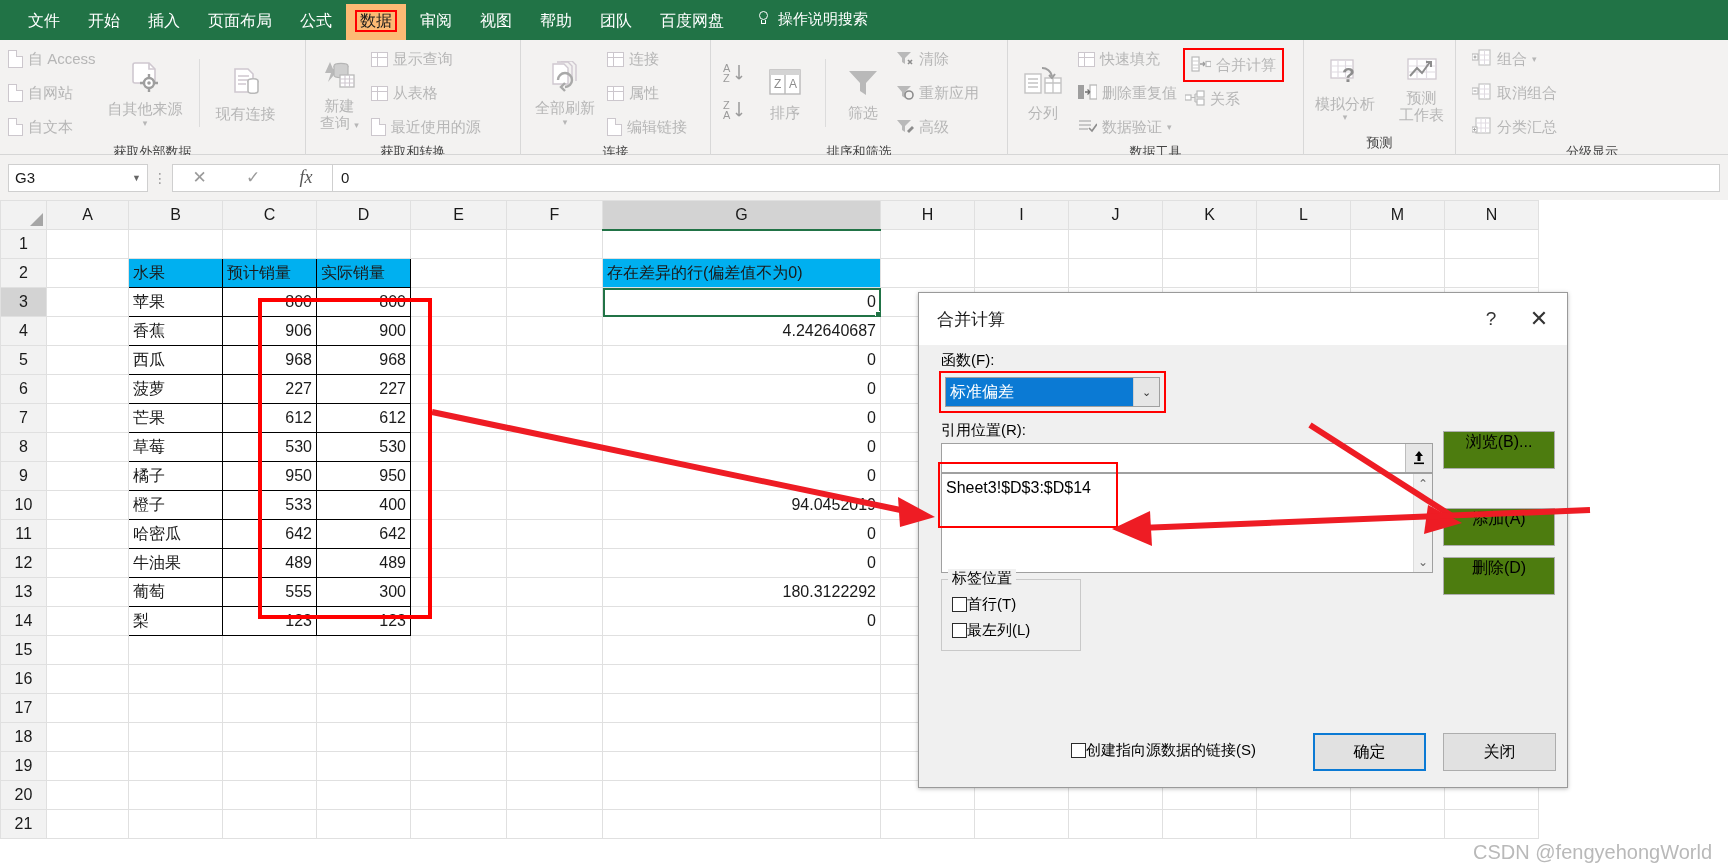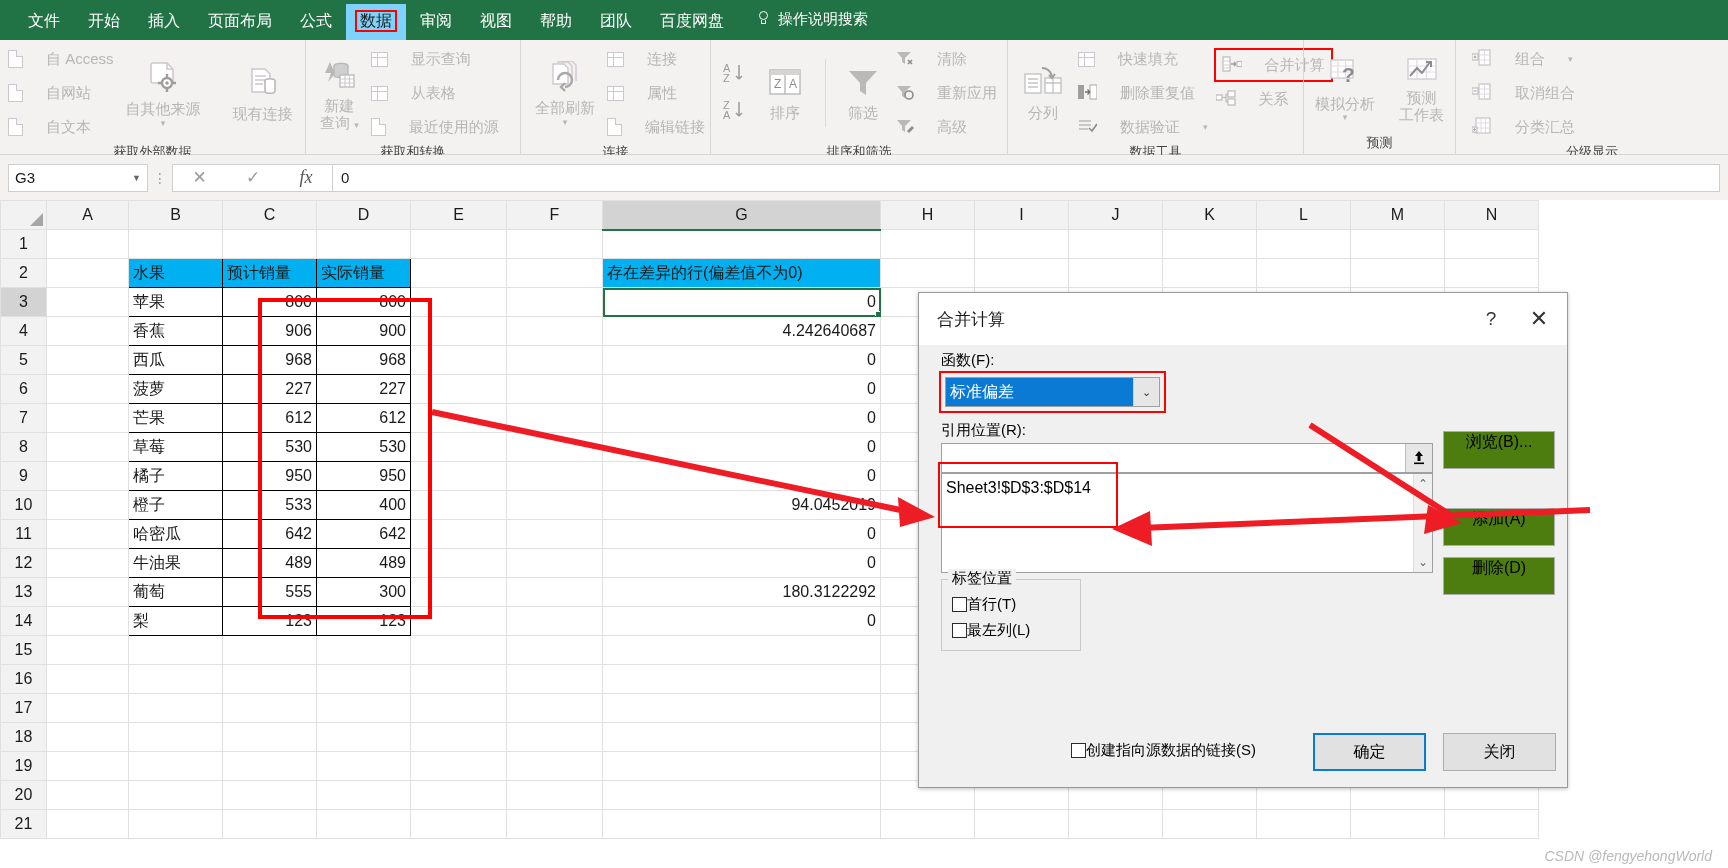--- a/index.html
+++ b/index.html
@@ -15,21 +15,21 @@
   .tabbar{
     position:absolute; left:0; top:0; width:1728px; height:40px;
     background:#217346; display:flex; align-items:flex-end; padding-left:22px;
   }
   .tab{
     color:#ffffff; font-size:16px; line-height:1; padding:0 14px 11px 14px;
     position:relative; white-space:nowrap; cursor:default;
   }
   .tab.file{ padding-left:6px; }
   .tab.active{
-    background:#7dd3fc; color:#1a1a1a; padding-top:9px; padding-bottom:11px;
+    background:#fdba74; color:#1a1a1a; padding-top:9px; padding-bottom:11px;
     margin-bottom:0; border-radius:0;
   }
   .tab.active .boxed{
     outline:2px solid #ff0000; display:inline-block; padding:1px 3px; margin:-1px -3px;
   }
   .tellme{
     display:flex; align-items:center; gap:7px; color:#ffffff; font-size:15px;
     padding-bottom:11px; margin-left:18px;
   }
   .bulb{ width:15px; height:17px; position:relative; display:inline-block; }
@@ -42,21 +42,21 @@
     background:#f3f2f1; border-bottom:1px solid #d6d6d6;
     display:flex; align-items:stretch;
   }
   .rgroup{ position:relative; display:flex; flex-direction:column; height:115px; }
   .rgroup .gcontent{ flex:1; display:flex; align-items:center; padding:4px 8px 0 8px; gap:6px; }
   .rgroup .gtitle{
     height:22px; font-size:13px; color:#444; text-align:center; line-height:20px;
   }
   .rgroup + .rgroup{ border-left:1px solid #d8d8d8; }
 
-  .smallitem{ display:flex; align-items:center; gap:23px; font-size:15px; color:#b6b6b6; white-space:nowrap; height:30px; }
+  .smallitem{ display:flex; align-items:center; gap:5px; font-size:15px; color:#b6b6b6; white-space:nowrap; height:30px; }
   .smallcol{ display:flex; flex-direction:column; justify-content:center; gap:2px; }
   .bigitem{
     display:flex; flex-direction:column; align-items:center; justify-content:flex-start;
     font-size:15px; color:#b6b6b6; white-space:nowrap; width:auto; padding:2px 6px 0 6px;
   }
   .bigitem .glyph{ margin-bottom:2px; }
   .bigitem .lbl{ text-align:center; line-height:1.12; }
   .caret{ font-size:9px; color:#b6b6b6; line-height:1; margin-top:1px; }
   .vsep{ width:1px; background:#dcdcdc; align-self:center; height:68px; margin:0 4px; }
 
@@ -172,21 +172,21 @@
   .sidebtn{
     position:absolute; width:112px; height:38px; background:#4d7c0f; border:1px solid #adadad;
     display:flex; justify-content:center; font-size:16px; color:#000;
   }
   .bottombtn{
     position:absolute; width:113px; height:38px; background:#e1e1e1; border:1px solid #adadad;
     display:flex; align-items:center; justify-content:center; font-size:16px; color:#000;
   }
   .bottombtn.primary{ border:2px solid #0b7ad4; }
   .watermark{
-    position:absolute; right:16px; bottom:4px; font-size:14px; color:#b9b9b9;font-style:italic;
+    position:absolute; right:16px; bottom:4px; font-size:20px; color:#b9b9b9;
   }
 </style>
 </head>
 <body>
 
 <div class="tabbar">
   <div class="tab file"><span>文件</span></div>
   <div class="tab"><span>开始</span></div>
   <div class="tab"><span>插入</span></div>
   <div class="tab"><span>页面布局</span></div>

